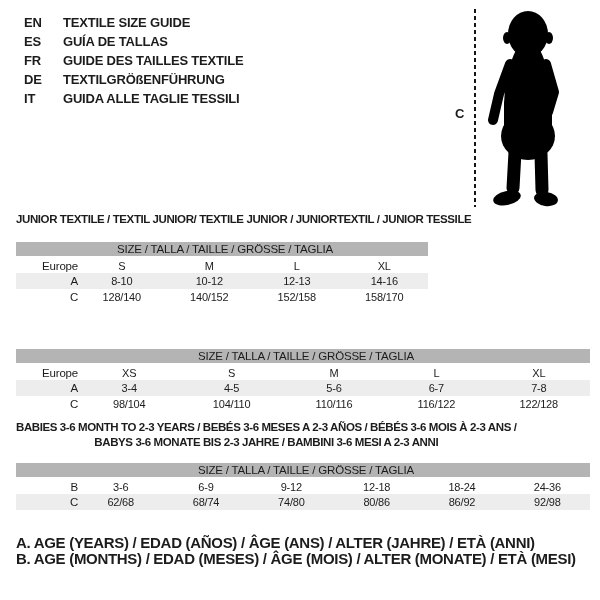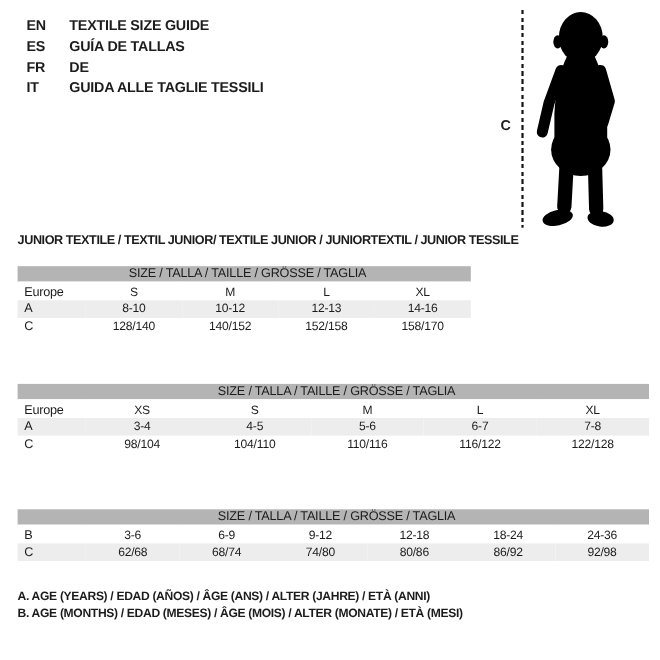--- a/index.html
+++ b/index.html
@@ -94,53 +94,55 @@
     border-bottom: 2px solid var(--bg);
   }
   .size-table td {
     height: 16px;
     font-size: 11px;
     letter-spacing: -0.2px;
     text-align: center;
     padding: 0;
   }
   .size-table td.rowlabel {
-    text-align: left;
+    text-align: right;
     padding-left: 6px;
     font-size: 11.5px;
   }
   .size-table tr.shaded { background: var(--shade); }
   .w-junior { width: 412px; }
   .w-wide   { width: 574px; }
   col.c-label { width: 62px; }
 
   
   .footnotes {
     position: absolute;
     left: 16px;
     top: 535px;
-    font-size: 11px;
+    font-size: 15px;
     font-weight: bold;
     letter-spacing: -0.3px;
     line-height: 15.5px;
     white-space: nowrap;
   }
 </style>
 </head>
 <body>
 
 <div class="page">
 
   <div class="langs">
     <span>EN</span>
     <span>TEXTILE SIZE GUIDE</span>
     <span>ES</span>
     <span>GUÍA DE TALLAS</span>
     <span>FR</span>
+    <span>GUIDE DES TAILLES TEXTILE</span>
     <span>DE</span>
+    <span>TEXTILGRÖßENFÜHRUNG</span>
     <span>IT</span>
     <span>GUIDA ALLE TAGLIE TESSILI</span>
   </div>
 
   <div class="dash-line"></div>
   <div class="height-label">C</div>
   <svg class="silhouette" viewBox="0 0 96 200" aria-hidden="true">
     <ellipse class="fill" cx="46" cy="26" rx="20" ry="23"></ellipse>
     <ellipse class="fill" cx="25" cy="30" rx="4" ry="6"></ellipse>
     <ellipse class="fill" cx="67" cy="30" rx="4" ry="6"></ellipse>
@@ -228,20 +230,24 @@
         <td class="rowlabel">C</td>
         <td>98/104</td>
         <td>104/110</td>
         <td>110/116</td>
         <td>116/122</td>
         <td>122/128</td>
       </tr>
     </tbody>
   </table>
 
+  <div class="sec-title" style="top:420px">
+    <div>BABIES 3-6 MONTH TO 2-3 YEARS / BEBÉS 3-6 MESES A 2-3 AÑOS / BÉBÉS 3-6 MOIS À 2-3 ANS /</div>
+    <div>BABYS 3-6 MONATE BIS 2-3 JAHRE / BAMBINI 3-6 MESI A 2-3 ANNI</div>
+  </div>
   <table class="size-table w-wide" style="top:463px">
     <colgroup>
         <col class="c-label">
         <col>
         <col>
         <col>
         <col>
         <col>
         <col>
       </colgroup>

